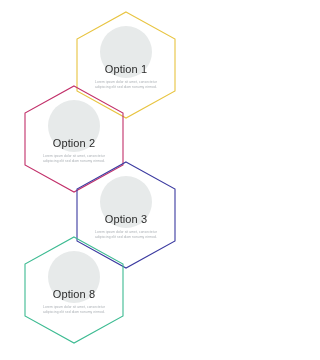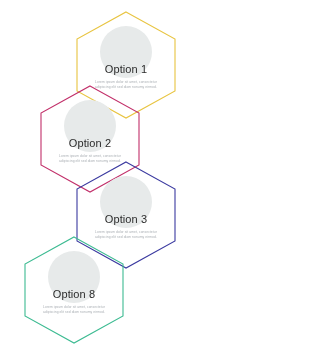--- a/index.html
+++ b/index.html
@@ -67,21 +67,21 @@
     margin-top: 4px;
     font-size: 3.3px;
     line-height: 4.6px;
     color: #a9aeb3;
     text-align: center;
     width: 62px;
     letter-spacing: 0.08px;
   }
   
   #hex-1 { left: 76px;  top: 11px;  }
-  #hex-2 { left: 24px;  top: 85px; margin-left: 16px;  }
+  #hex-2 { left: 24px;  top: 85px;  }
   #hex-3 { left: 76px;  top: 161px; }
   #hex-4 { left: 24px;  top: 236px; }
 </style>
 </head>
 <body>
 
 <div id="stage" style="background: rgb(255, 255, 255);">
 
   <div class="hex-item" id="hex-1">
     <svg class="hex-svg" viewBox="0 0 100 108">

